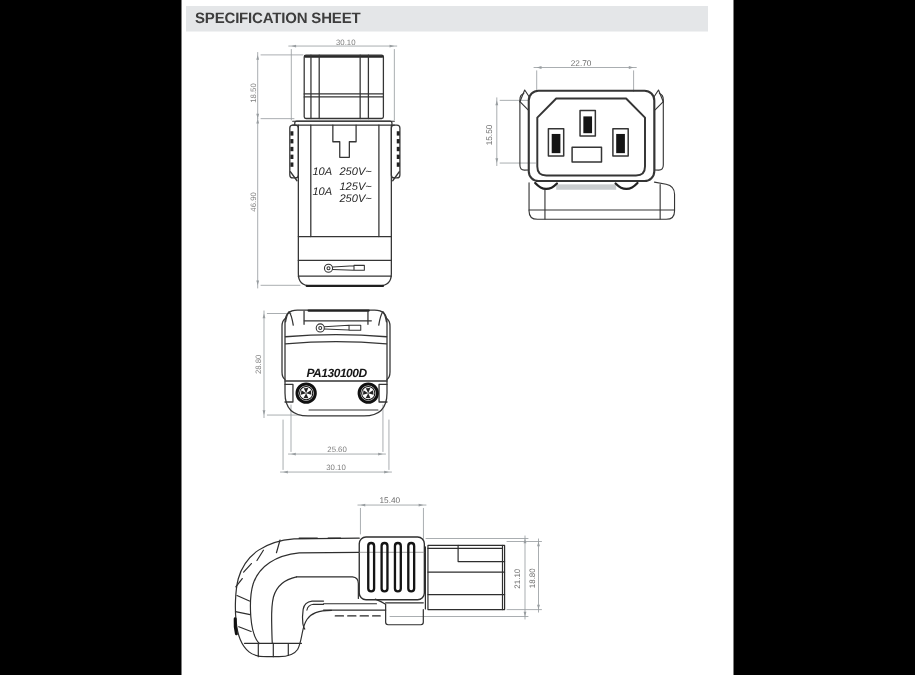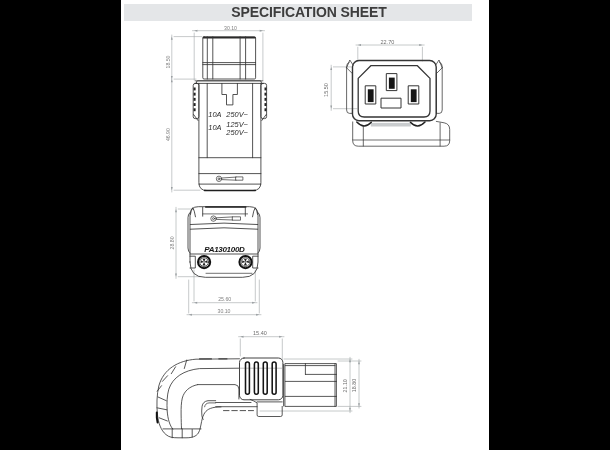--- a/index.html
+++ b/index.html
@@ -1,21 +1,21 @@
 <!DOCTYPE html>
 <html><head>
 <meta charset="utf-8">
 <style>
 html,body{margin:0;padding:0;}
 #page{position:relative;width:610px;height:450px;background:#ffffff;overflow:hidden;
   font-family:"Liberation Sans", sans-serif;}
 .strip{position:absolute;top:0;height:450px;background:#000;}
 #hdr{position:absolute;left:124px;top:4px;width:348px;height:17px;background:#e4e6e8;}
 #hdrt{position:absolute;left:130px;top:4px;width:358px;height:17px;line-height:17px;
-  text-align:center;font-size:14px;font-weight:bold;color:#3d3d3d;letter-spacing:-0.12px;}
+  font-size:10px;font-weight:bold;color:#3d3d3d;letter-spacing:-0.12px;}
 svg{position:absolute;left:0;top:0;}
 svg text{font-family:"Liberation Sans",sans-serif;}
 .dt{font-size:5.2px;fill:#808080;}
 </style>
 </head>
 <body>
 <div id="page">
 
 <div class="strip" style="left:0;width:121px;"></div>
 

